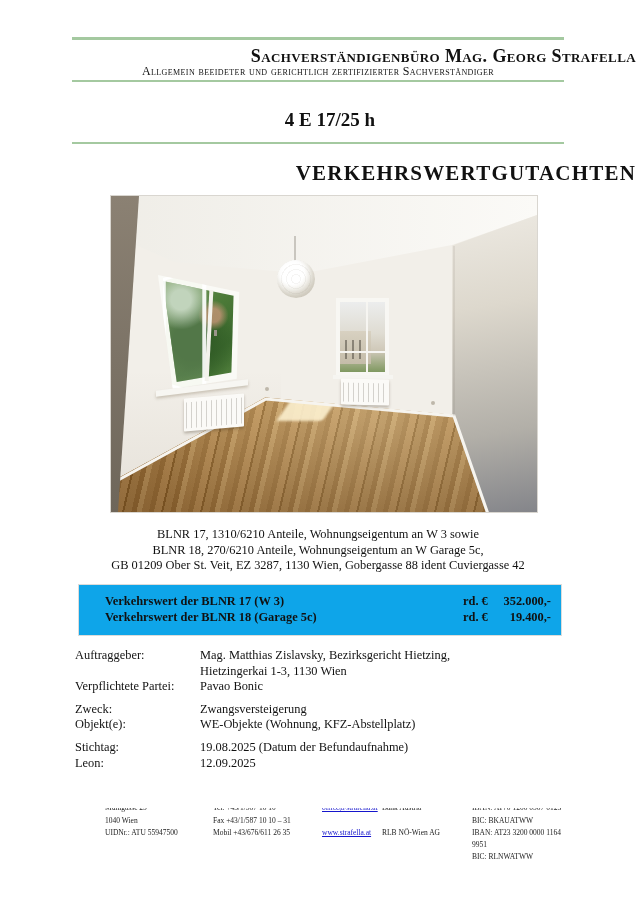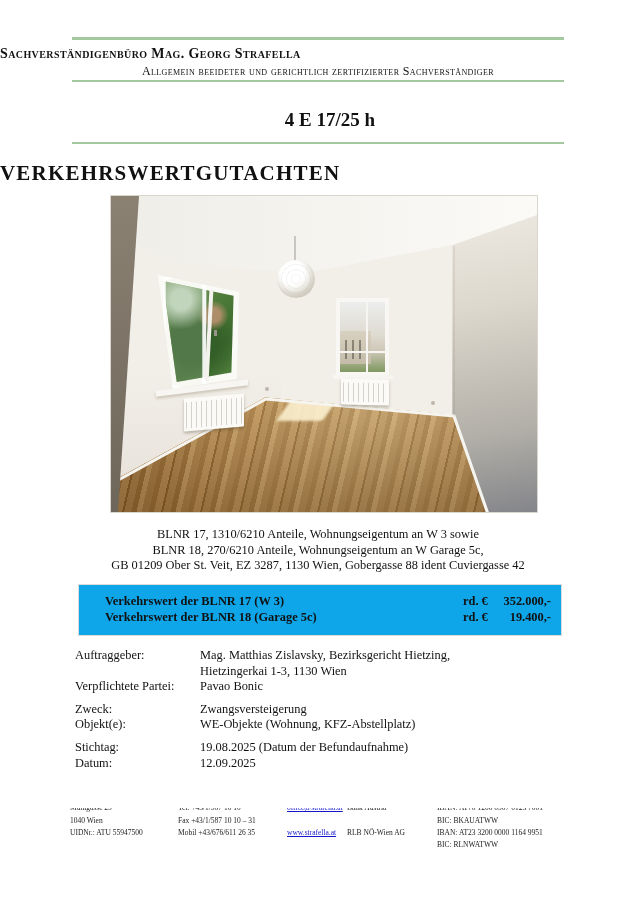--- a/index.html
+++ b/index.html
@@ -2,27 +2,27 @@
 <html><head>
 <meta charset="utf-8">
 <style>
   html,body{margin:0;padding:0;background:#ffffff;}
   .page{position:relative;width:636px;height:900px;background:#ffffff;overflow:hidden;
         font-family:"Liberation Serif","DejaVu Serif",serif;color:#111;}
   .rule{position:absolute;left:72px;width:492px;background:#a4c9a0;}
   .rule1{top:37px;height:3px;}
   .rule2{top:80px;height:2px;}
   .rule3{top:142px;height:2px;}
-  .office-name{position:absolute;left:0;top:46px;width:636px;text-align:left;
-        font-size:14px;font-weight:bold;font-variant:small-caps;letter-spacing:.4px;}
+  .office-name{position:absolute;left:0;top:46px;width:636px;text-align:right;
+        font-size:18px;font-weight:bold;font-variant:small-caps;letter-spacing:.4px;}
   .office-sub{position:absolute;left:0;top:64px;width:636px;text-align:center;
         font-size:12px;font-variant:small-caps;letter-spacing:.4px;}
   .case-number{position:absolute;left:12px;top:109px;width:636px;text-align:center;
         font-size:19px;font-weight:bold;}
-  .doc-title{position:absolute;left:0;top:161px;width:636px;text-align:left;
+  .doc-title{position:absolute;left:0;top:161px;width:636px;text-align:right;
         font-size:21px;font-weight:bold;letter-spacing:1.2px;}
 
   
   .photo{position:absolute;left:110px;top:195px;width:428px;height:318px;overflow:hidden;
         background:#f2efe9;border:1px solid #d9d6d0;box-sizing:border-box;}
   .photo *{position:absolute;}
   .ph-wallshade{left:0;top:0;width:40%;height:100%;
         background:linear-gradient(to bottom,rgba(0,0,0,0) 55%,rgba(120,100,70,.10) 100%);}
   .ph-ceiling{left:0;top:0;width:100%;height:100%;
         clip-path:polygon(0% 0%,100% 0%,100% 6%,80% 15.5%,45% 24.5%,15% 21%,0% 12%);
@@ -94,21 +94,21 @@
         font-size:12.4px;line-height:16px;}
   .val-amount{display:flex;justify-content:space-between;width:88px;}
   .details{position:absolute;left:75px;top:648px;width:490px;font-size:12.4px;line-height:15.6px;}
   .d-row{display:flex;}
   .d-row.gap{margin-top:7px;}
   .d-label{width:125px;flex:none;}
 
   
   .footer{position:absolute;left:70px;top:808px;width:500px;height:55px;
         font-size:7.5px;line-height:12px;color:#222;}
-  .fcol{position:absolute;top:0;}
+  .fcol{position:absolute;top:0;margin-left:35px;}
   .fc1{left:0;}  .fc2{left:108px;} .fc3{left:217px;} .fc4{left:277px;} .fc5{left:367px;}
   .fclip{height:7px;overflow:hidden;}
   .fclip>span{display:block;margin-top:-6px;}
   .fline{min-height:12px;}
   .flink{color:#1515cc;text-decoration:underline;cursor:pointer;}
 </style>
 </head>
 <body>
 
 <div class="page">
@@ -205,21 +205,21 @@
     </div>
     <div class="d-row">
       <span class="d-label">Objekt(e):</span>
       <span>WE-Objekte (Wohnung, KFZ-Abstellplatz)</span>
     </div>
     <div class="d-row gap">
       <span class="d-label">Stichtag:</span>
       <span>19.08.2025 (Datum der Befundaufnahme)</span>
     </div>
     <div class="d-row">
-      <span class="d-label">Datum:</span>
+      <span class="d-label">Leon:</span>
       <span>12.09.2025</span>
     </div>
   </div>
 
   <div class="footer">
     <div class="fcol fc1">
       <div class="fclip">
           <span>Mühlgasse 25</span>
         </div>
       <div class="fline">1040 Wien</div>

